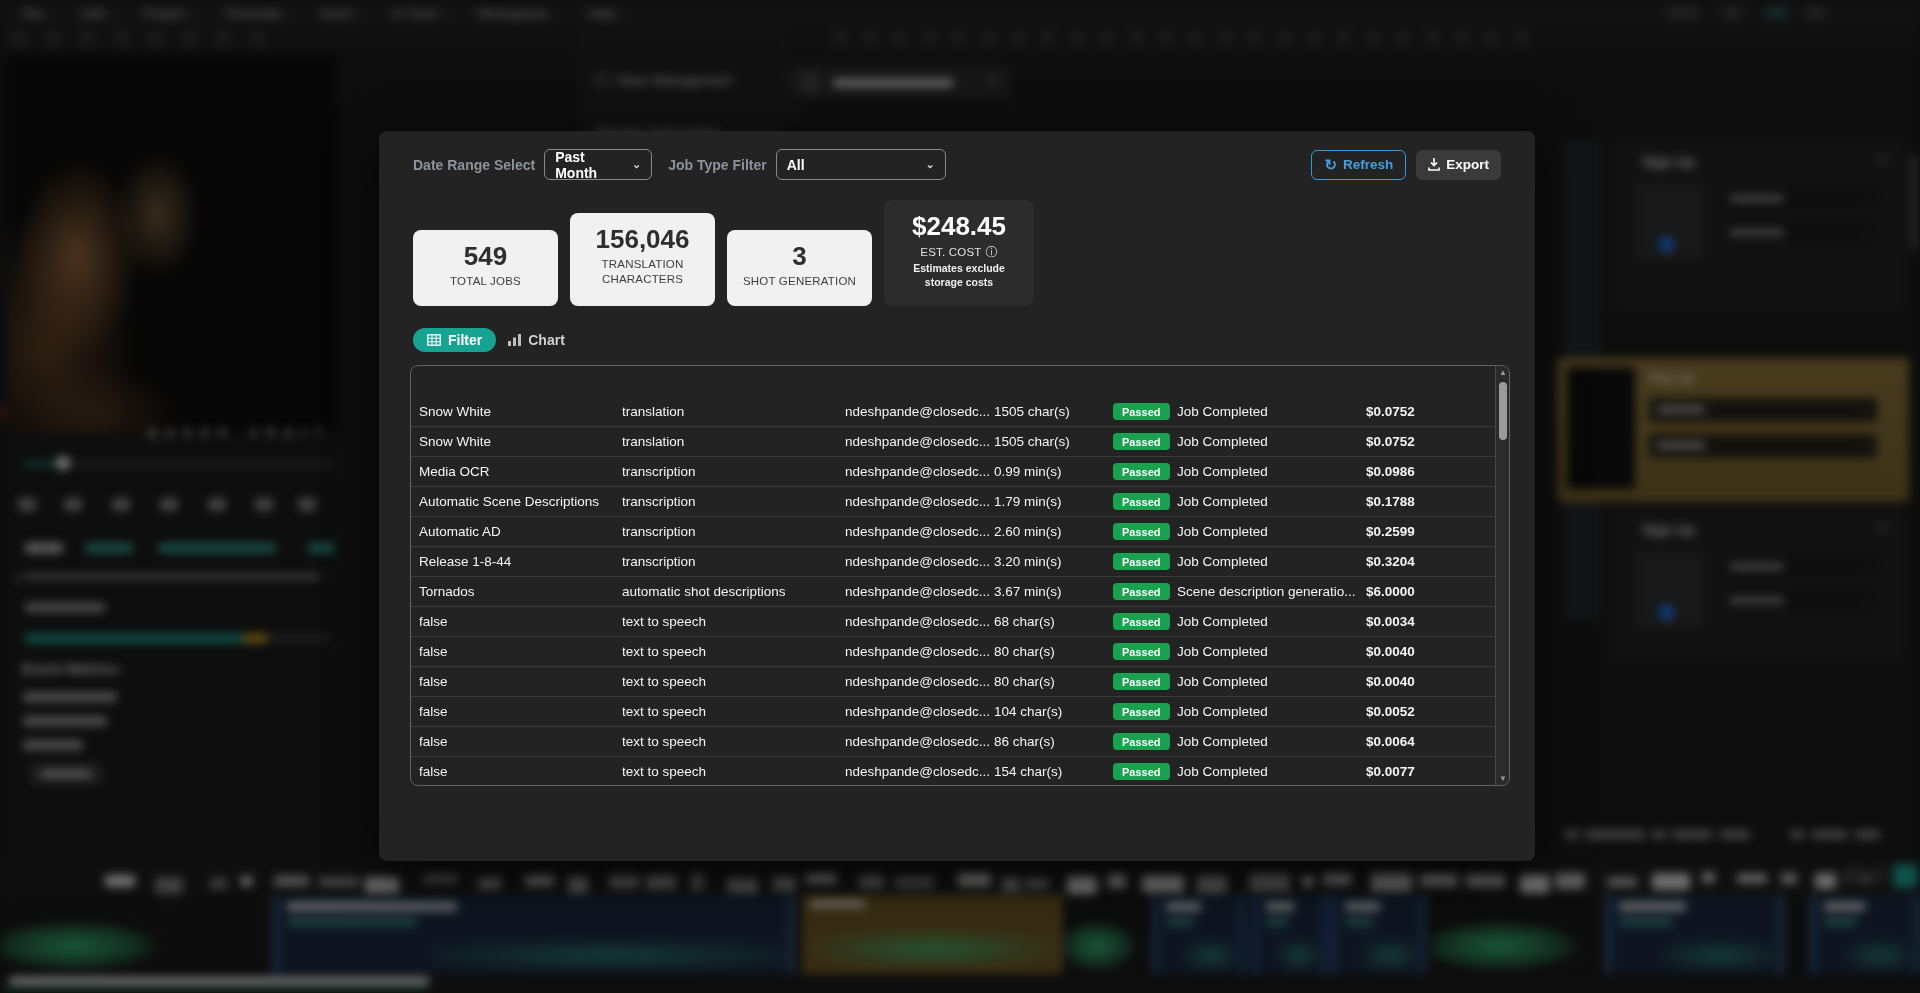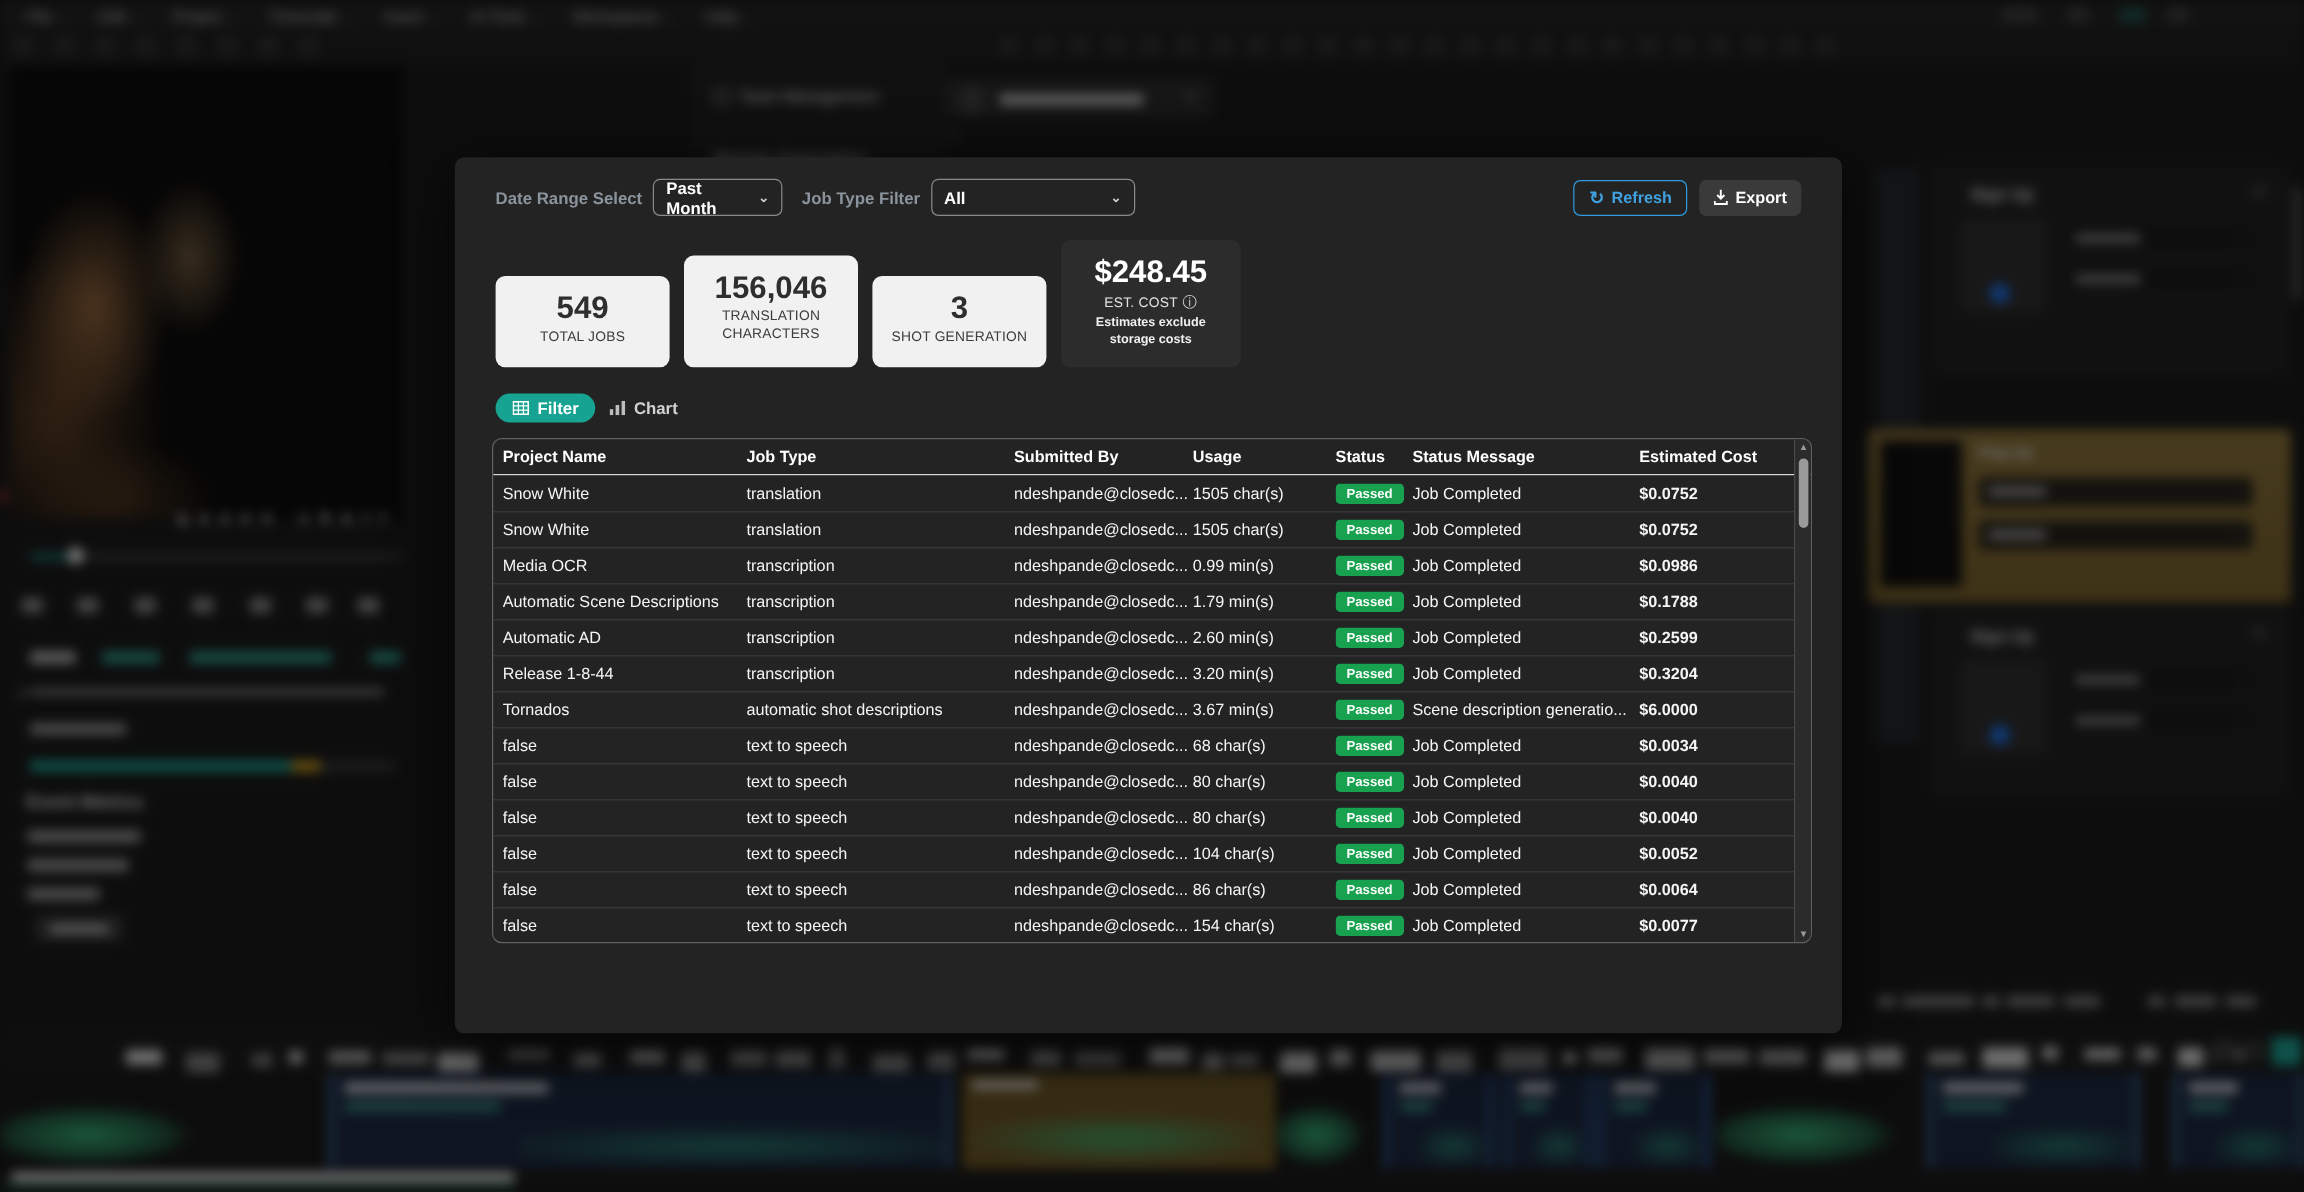--- a/index.html
+++ b/index.html
@@ -523,29 +523,20 @@
       <svg width="13" height="12" viewBox="0 0 13 12">
         <rect x="0" y="7" width="3" height="5" fill="#bdbdbd"></rect>
         <rect x="5" y="3.5" width="3" height="8.5" fill="#bdbdbd"></rect>
         <rect x="10" y="0" width="3" height="12" fill="#bdbdbd"></rect>
       </svg>
       <span>Chart</span>
     </div>
   </div>
 
   <div id="table-box">
-    <div id="thead" class="tgrid">
-        <span class="c">Project Name</span>
-        <span class="c">Job Type</span>
-        <span class="c">Submitted By</span>
-        <span class="c">Usage</span>
-        <span class="c">Status</span>
-        <span class="c">Status Message</span>
-        <span class="c">Estimated Cost</span>
-      </div>
     <div id="tbody">
   <div class="trow tgrid">
     <span class="c project">Snow White</span>
     <span class="c jobtype">translation</span>
     <span class="c submitted">ndeshpande@closedc...</span>
     <span class="c usage">1505 char(s)</span>
     <span class="c status"><span class="badge">Passed</span></span>
     <span class="c msg">Job Completed</span>
     <span class="c cost">$0.0752</span>
   </div>

